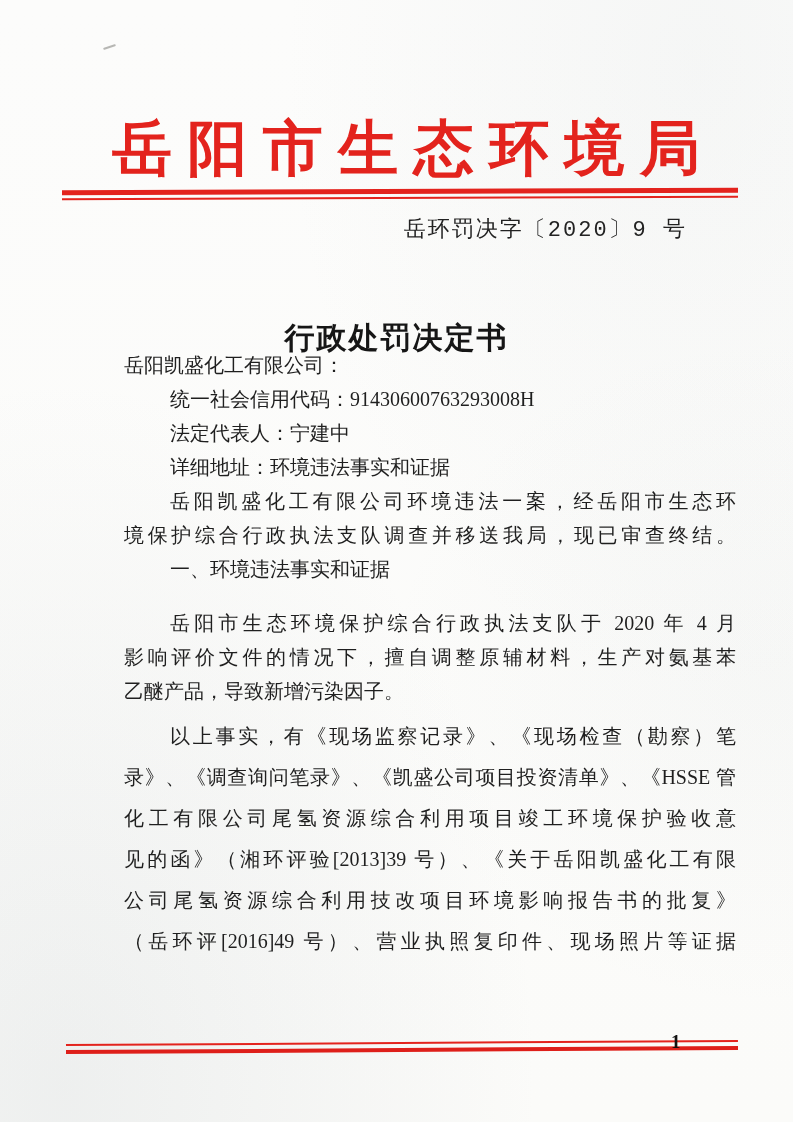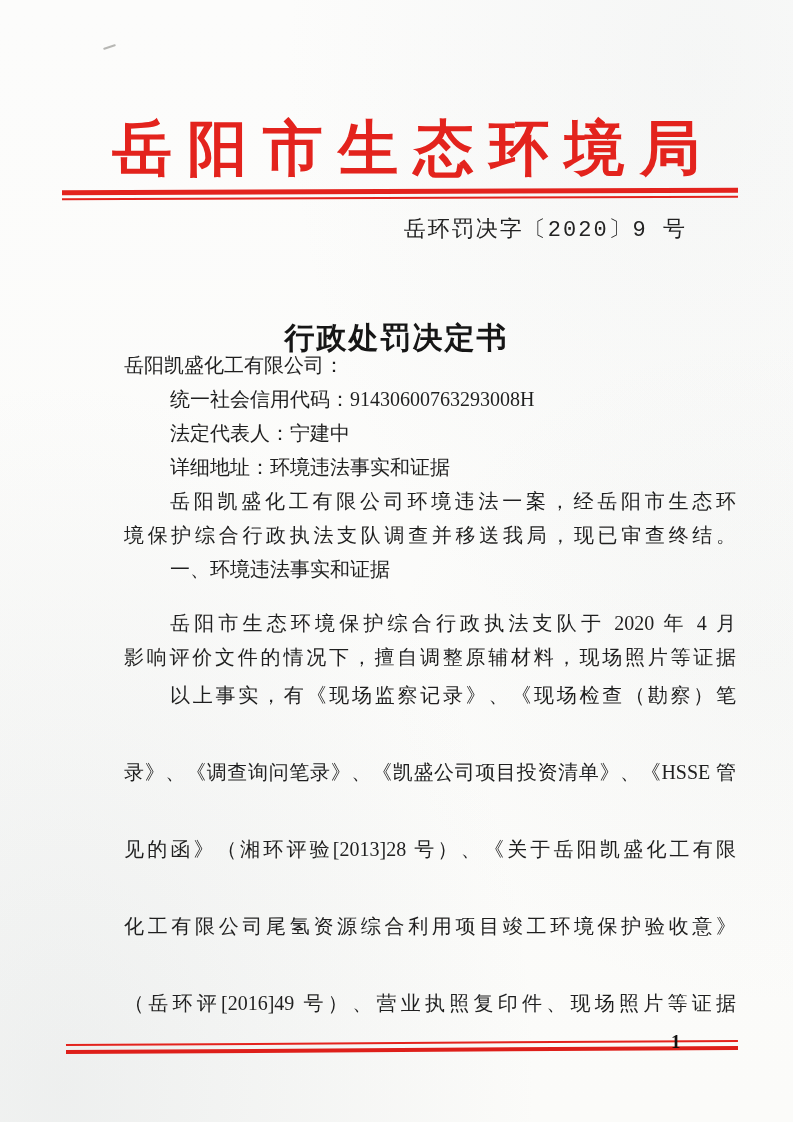--- a/index.html
+++ b/index.html
@@ -84,23 +84,23 @@
     top: 348px;
     width: 612px;
   }
   .line {
     height: 34px;
     line-height: 34px;
     font-size: 20px;
     color: #1f1f1f;
     white-space: nowrap;
   }
-  .line.wide { height: 41px; line-height: 41px; margin-top: 36px; }
+  .line.wide { height: 41px; line-height: 41px; }
   .line.m4 { margin-top: 20px; }
-  .line.m8 { margin-top: 1px; }
+  .line.m8 { margin-top: 8px; }
   .line.indent { text-indent: 46px; }
   .line.fill {
     text-align: justify;
     text-align-last: justify;
     white-space: normal;
   }
   .footer-rule {
     position: absolute;
     left: 66px;
     top: 1042px;
@@ -141,25 +141,27 @@
 
   <div class="body-block">
     <div class="line">岳阳凯盛化工有限公司：</div>
     <div class="line indent">统一社会信用代码：91430600763293008H</div>
     <div class="line indent">法定代表人：宁建中</div>
     <div class="line indent">详细地址：环境违法事实和证据</div>
     <div class="line indent fill">岳阳凯盛化工有限公司环境违法一案，经岳阳市生态环</div>
     <div class="line fill">境保护综合行政执法支队调查并移送我局，现已审查终结。</div>
     <div class="line indent">一、环境违法事实和证据</div>
     <div class="line indent fill m4">岳阳市生态环境保护综合行政执法支队于 2020 年 4 月</div>
-    <div class="line fill">影响评价文件的情况下，擅自调整原辅材料，现场照片等证据</div>
+    <div class="line fill">影响评价文件的情况下，擅自调整原辅材料，生产对氨基苯</div>
+    <div class="line">乙醚产品，导致新增污染因子。</div>
     <div class="line indent fill wide m8">以上事实，有《现场监察记录》、《现场检查（勘察）笔</div>
     <div class="line fill wide">录》、《调查询问笔录》、《凯盛公司项目投资清单》、《HSSE 管</div>
-    <div class="line fill wide">见的函》（湘环评验[2013]28 号）、《关于岳阳凯盛化工有限</div>
-    <div class="line fill wide">化工有限公司尾氢资源综合利用项目竣工环境保护验收意》</div>
+    <div class="line fill wide">化工有限公司尾氢资源综合利用项目竣工环境保护验收意</div>
+    <div class="line fill wide">见的函》（湘环评验[2013]39 号）、《关于岳阳凯盛化工有限</div>
+    <div class="line fill wide">公司尾氢资源综合利用技改项目环境影响报告书的批复》</div>
     <div class="line fill wide">（岳环评[2016]49 号）、营业执照复印件、现场照片等证据</div>
   </div>
 
   <div class="footer-rule">
     <div class="rule-a"></div>
     <div class="rule-gap"></div>
     <div class="rule-b"></div>
   </div>
 
   <div class="page-number">1</div>

